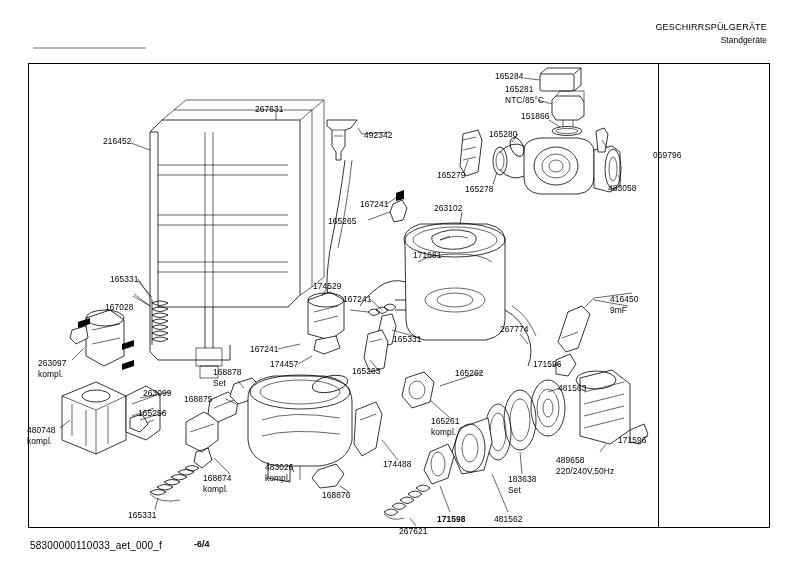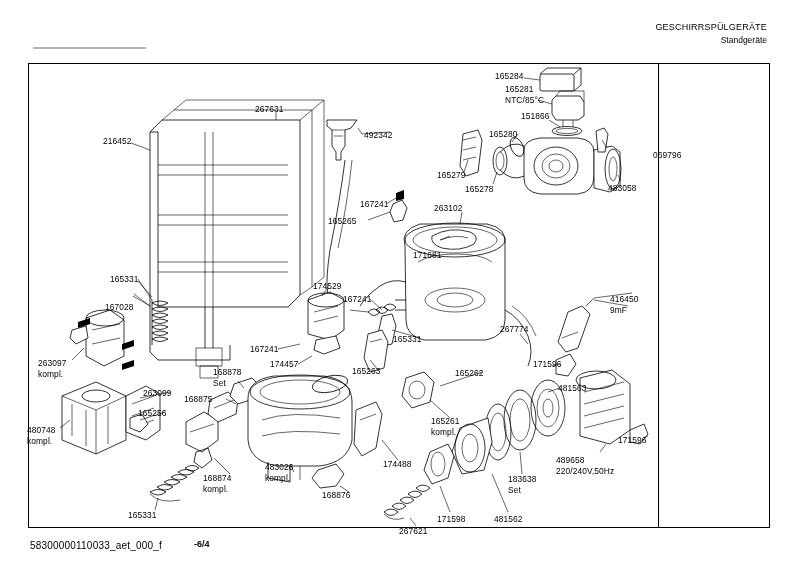--- a/index.html
+++ b/index.html
@@ -447,19 +447,19 @@
 220/240V,50Hz</div>
   <div class="lbl" style="left:203px; top:473px;">168874
 kompl.</div>
   <div class="lbl" style="left:265px; top:462px;">483026
 kompl.</div>
   <div class="lbl" style="left:383px; top:459px;">174488</div>
   <div class="lbl" style="left:508px; top:474px;">183638
 Set</div>
   <div class="lbl" style="left:322px; top:490px;">168876</div>
   <div class="lbl" style="left:128px; top:510px;">165331</div>
-  <div class="lbl" style="left:437px; top:514px;">171598</div>
+  <div class="lbl" style="left:437px; top:514px;font-weight:bold;">171598</div>
   <div class="lbl" style="left:494px; top:514px;">481562</div>
   <div class="lbl" style="left:399px; top:526px;">267621</div>
 
   <div class="footer-left">58300000110033_aet_000_f</div>
   <div class="footer-page">-6/4</div>
 </div>
 
 </body></html>

